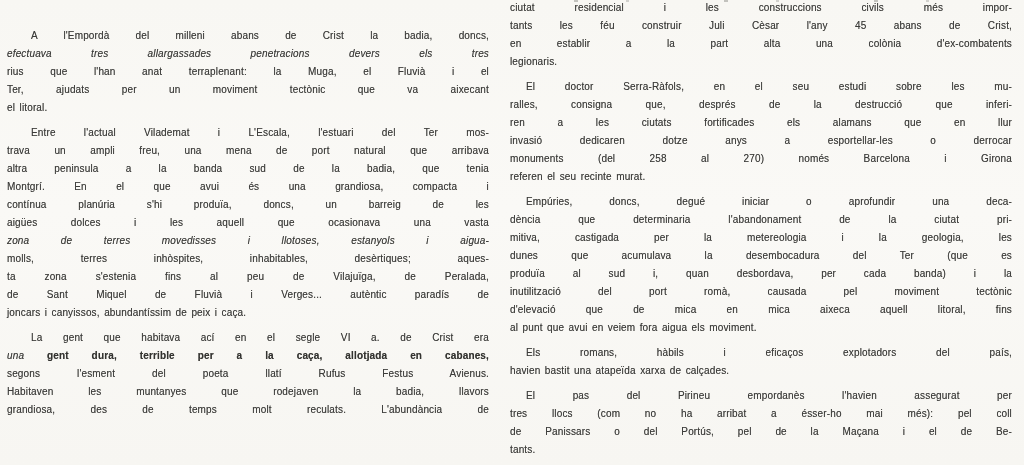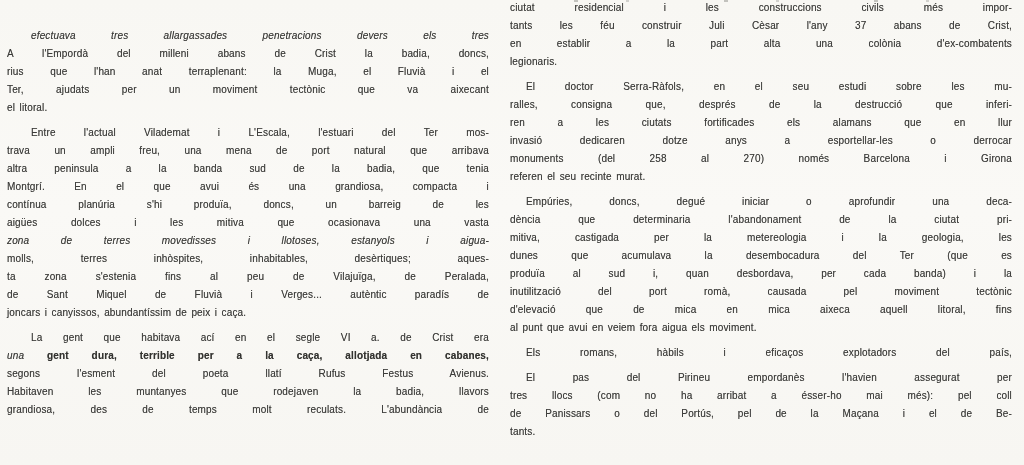--- a/index.html
+++ b/index.html
@@ -71,51 +71,51 @@
     opacity: 0.7;
   }
 </style>
 </head>
 <body>
 
 <div class="page">
   <div class="remnant"></div>
   <div class="col col-left">
       <div class="paragraph indent">
+        <div class="line"><span>A l'Empordà del milleni abans de Crist la badia, doncs,</span></div>
         <div class="line"><span class="it">efectuava tres allargassades penetracions devers els tres</span></div>
-        <div class="line"><span>A l'Empordà del milleni abans de Crist la badia, doncs,</span></div>
         <div class="line"><span>rius que l'han anat terraplenant: la Muga, el Fluvià i el</span></div>
         <div class="line"><span>Ter, ajudats per un moviment tectònic que va aixecant</span></div>
         <div class="line end"><span>el litoral.</span></div>
       </div>
       <div class="paragraph indent">
         <div class="line"><span>Entre l'actual Vilademat i L'Escala, l'estuari del Ter mos-</span></div>
         <div class="line"><span>trava un ampli freu, una mena de port natural que arribava</span></div>
         <div class="line"><span>altra peninsula a la banda sud de la badia, que tenia</span></div>
         <div class="line"><span>Montgrí. En el que avui és una grandiosa, compacta i</span></div>
         <div class="line"><span>contínua planúria s'hi produïa, doncs, un barreig de les</span></div>
-        <div class="line"><span>aigües dolces i les mitiva que ocasionava una vasta</span></div>
+        <div class="line"><span>aigües dolces i les aquell que ocasionava una vasta</span></div>
         <div class="line"><span class="it">zona de terres movedisses i llotoses, estanyols i aigua-</span></div>
         <div class="line"><span>molls, terres inhòspites, inhabitables, desèrtiques; aques-</span></div>
         <div class="line"><span>ta zona s'estenia fins al peu de Vilajuïga, de Peralada,</span></div>
         <div class="line"><span>de Sant Miquel de Fluvià i Verges... autèntic paradís de</span></div>
         <div class="line end"><span>joncars i canyissos, abundantíssim de peix i caça.</span></div>
       </div>
       <div class="paragraph indent">
         <div class="line"><span>La gent que habitava ací en el segle VI a. de Crist era</span></div>
         <div class="line"><span class="it">una </span><span class="bo">gent dura, terrible per a la caça, allotjada en cabanes,</span></div>
         <div class="line"><span>segons l'esment del poeta llatí Rufus Festus Avienus.</span></div>
         <div class="line"><span>Habitaven les muntanyes que rodejaven la badia, llavors</span></div>
         <div class="line"><span>grandiosa, des de temps molt reculats. L'abundància de</span></div>
       </div>
     </div>
   <div class="col col-right">
       <div class="paragraph">
         <div class="line"><span>ciutat residencial i les construccions civils més impor-</span></div>
-        <div class="line"><span>tants les féu construir Juli Cèsar l'any 37 abans de Crist,</span></div>
+        <div class="line"><span>tants les féu construir Juli Cèsar l'any 45 abans de Crist,</span></div>
         <div class="line"><span>en establir a la part alta una colònia d'ex-combatents</span></div>
         <div class="line end"><span>legionaris.</span></div>
       </div>
       <div class="paragraph indent">
         <div class="line"><span>El doctor Serra-Ràfols, en el seu estudi sobre les mu-</span></div>
         <div class="line"><span>ralles, consigna que, després de la destrucció que inferi-</span></div>
         <div class="line"><span>ren a les ciutats fortificades els alamans que en llur</span></div>
         <div class="line"><span>invasió dedicaren dotze anys a esportellar-les o derrocar</span></div>
         <div class="line"><span>monuments (del 258 al 270) només Barcelona i Girona</span></div>
         <div class="line end"><span>referen el seu recinte murat.</span></div>
@@ -125,20 +125,21 @@
         <div class="line"><span>dència que determinaria l'abandonament de la ciutat pri-</span></div>
         <div class="line"><span>mitiva, castigada per la metereologia i la geologia, les</span></div>
         <div class="line"><span>dunes que acumulava la desembocadura del Ter (que es</span></div>
         <div class="line"><span>produïa al sud i, quan desbordava, per cada banda) i la</span></div>
         <div class="line"><span>inutilització del port romà, causada pel moviment tectònic</span></div>
         <div class="line"><span>d'elevació que de mica en mica aixeca aquell litoral, fins</span></div>
         <div class="line end"><span>al punt que avui en veiem fora aigua els moviment.</span></div>
       </div>
       <div class="paragraph indent">
         <div class="line"><span>Els romans, hàbils i eficaços explotadors del país,</span></div>
+        <div class="line end"><span>havien bastit una atapeïda xarxa de calçades.</span></div>
       </div>
       <div class="paragraph indent">
         <div class="line"><span>El pas del Pirineu empordanès l'havien assegurat per</span></div>
         <div class="line"><span>tres llocs (com no ha arribat a ésser-ho mai més): pel coll</span></div>
         <div class="line"><span>de Panissars o del Portús, pel de la Maçana i el de Be-</span></div>
         <div class="line end"><span>tants.</span></div>
       </div>
     </div>
 </div>
 

